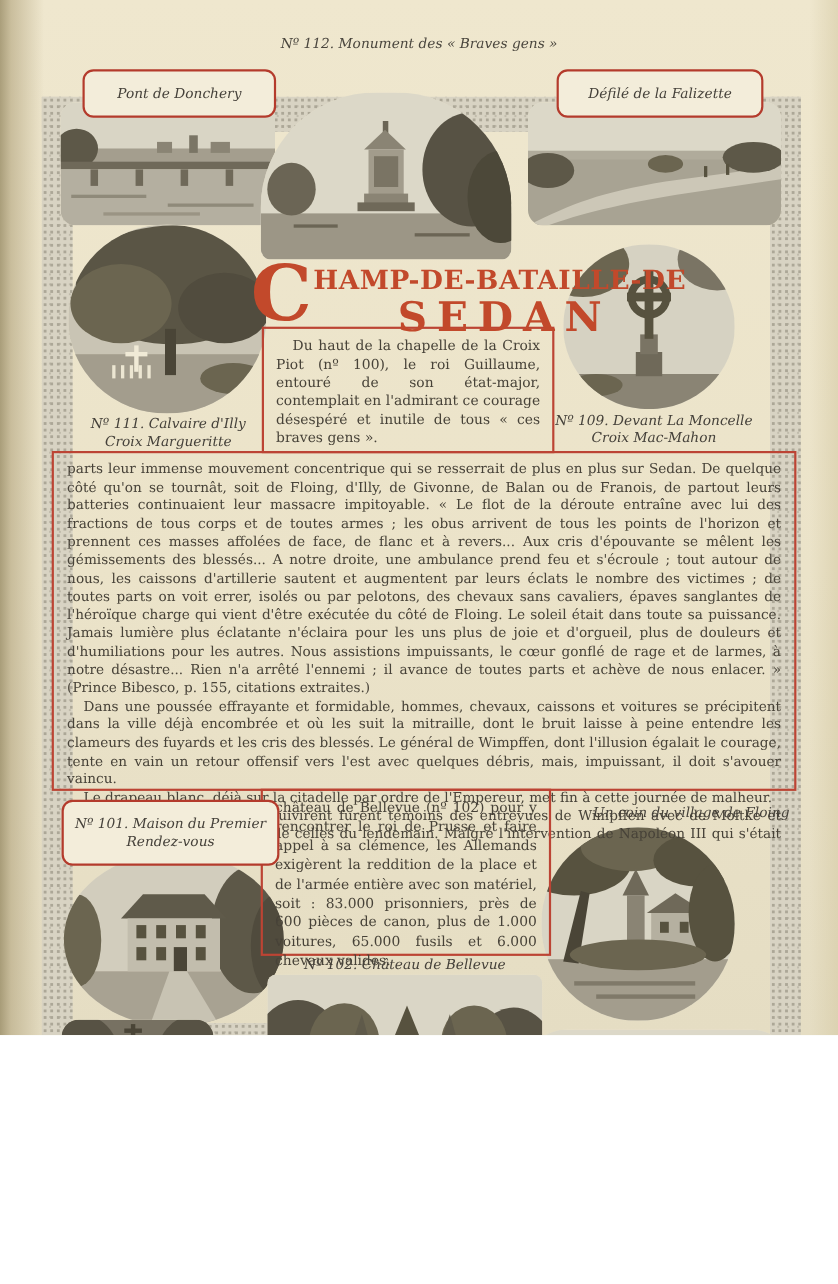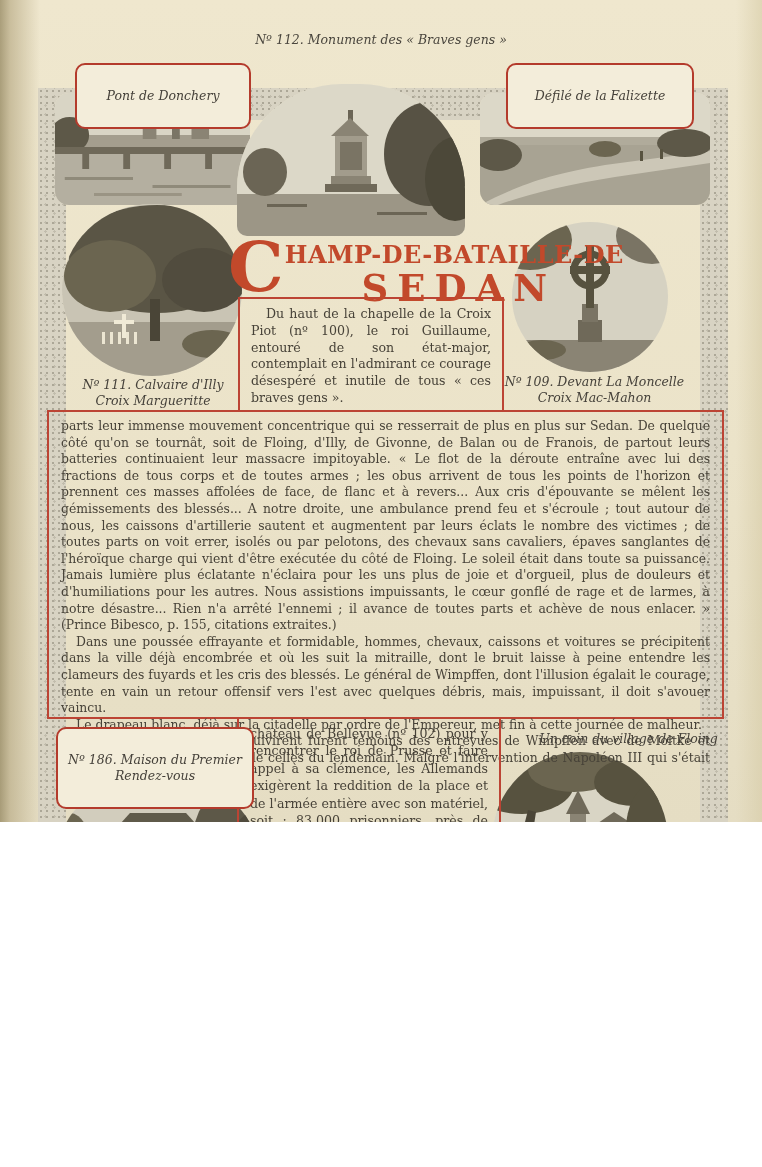--- a/index.html
+++ b/index.html
@@ -1,30 +1,30 @@
 <!DOCTYPE html>
 <html><head>
 <meta charset="utf-8">
 <style>
   html,body{margin:0;padding:0;}
   body{width:762px;height:1167px;font-family:"DejaVu Serif","Liberation Serif",serif;}
-  .page{position:relative;width:762px;height:822px;overflow:hidden;
+  .page{position:relative;width:762px;height:941px;overflow:hidden;
         background:linear-gradient(180deg,#efe7ce 0%,#ebe3c9 55%,#e5ddc3 100%);}
   .gutter{position:absolute;left:0;top:0;width:40px;height:100%;z-index:5;pointer-events:none;
         background:linear-gradient(90deg,#93865f 0%,#bdb08c 10px,rgba(230,222,198,0) 40px);opacity:.75;}
   .edge-right{position:absolute;right:0;top:0;width:26px;height:100%;z-index:5;pointer-events:none;
         background:linear-gradient(270deg,#d6cba6,rgba(230,222,198,0));opacity:.6;}
   .band{position:absolute;z-index:1;background-color:#d8d3c3;
         background-image:radial-gradient(#aca797 1.3px,transparent 1.5px),radial-gradient(#c1bcac 1.1px,transparent 1.3px);
         background-size:6px 6px,9px 9px;background-position:0 0,3px 4px;}
   .photo{position:absolute;z-index:2;overflow:hidden;
         box-shadow:inset 0 0 14px 7px rgba(238,230,207,.8);}
   .photo svg{display:block;width:100%;height:100%;}
   .labelbox{position:absolute;z-index:4;background:#f3edda;border:2px solid #b43b2c;border-radius:10px;
-        font-style:italic;text-align:center;font-size:12.5px;color:#45413a;padding:21px 6px;line-height:1.28;
+        font-style:italic;text-align:center;font-size:12.5px;color:#45413a;padding:10px 6px;line-height:1.28;
         display:flex;flex-direction:column;justify-content:center;}
   .caption{position:absolute;z-index:4;font-style:italic;text-align:center;font-size:12.5px;
         color:#45413a;line-height:1.3;}
   .textbox{position:absolute;z-index:3;border:2px solid #bc4434;color:#474238;text-align:justify;}
   .textbox p{margin:0;}
   .indent{text-indent:15px;}
   .box-intro{left:238px;top:297px;width:240px;height:97px;padding:7px 11px;font-size:12.6px;line-height:16.8px;}
   .box-main{left:47px;top:410px;width:649px;height:293px;padding:6px 12px;font-size:12.4px;line-height:16.6px;}
   .box-mid{left:237px;top:717px;width:238px;height:136px;padding:6px 11px;font-size:12.6px;line-height:17.4px;}
   .title-wrap{position:absolute;left:228px;top:236px;width:280px;z-index:4;color:#c2492b;display:flex;align-items:flex-start;}
@@ -173,21 +173,21 @@
     <p class="indent">Dans une poussée effrayante et formidable, hommes, chevaux, caissons et voitures se précipitent dans la ville déjà encombrée et où les suit la mitraille, dont le bruit laisse à peine entendre les clameurs des fuyards et les cris des blessés. Le général de Wimpffen, dont l'illusion égalait le courage, tente en vain un retour offensif vers l'est avec quelques débris, mais, impuissant, il doit s'avouer vaincu.</p>
     <p class="indent">Le drapeau blanc, déjà sur la citadelle par ordre de l'Empereur, met fin à cette journée de malheur.</p>
     <p class="indent">La nuit et la matinée qui suivirent furent témoins des entrevues de Wimpffen avec de Moltke et Bismarck (maison nº 101) et de celles du lendemain. Malgré l'intervention de Napoléon III qui s'était rendu au</p>
   </div>
 
   <div class="textbox box-mid">
     <p>château de Bellevue (nº 102) pour y rencontrer le roi de Prusse et faire appel à sa clémence, les Allemands exigèrent la reddition de la place et de l'armée entière avec son matériel, soit : 83.000 prisonniers, près de 600 pièces de canon, plus de 1.000 voitures, 65.000 fusils et 6.000 chevaux valides.</p>
   </div>
 
   <div class="labelbox" style="left:56px;top:727px;width:182px;height:36px;">
-    <span>Nº 186. Maison du Premier</span>
+    <span>Nº 101. Maison du Premier</span>
     <span>Rendez-vous</span>
   </div>
   <div class="caption" style="left:500px;top:731px;width:205px;margin-left:26px;">
     <span>Un coin du village de Floing</span>
   </div>
 
   <div class="photo" style="left:58px;top:775px;width:200px;height:158px;border-radius:50%;">
     <svg viewBox="0 0 200 158" preserveAspectRatio="none">
       <rect x="0" y="0" width="200" height="158" fill="#d2cdbd"></rect>
       <rect x="0" y="108" width="200" height="50" fill="#a8a292"></rect>

